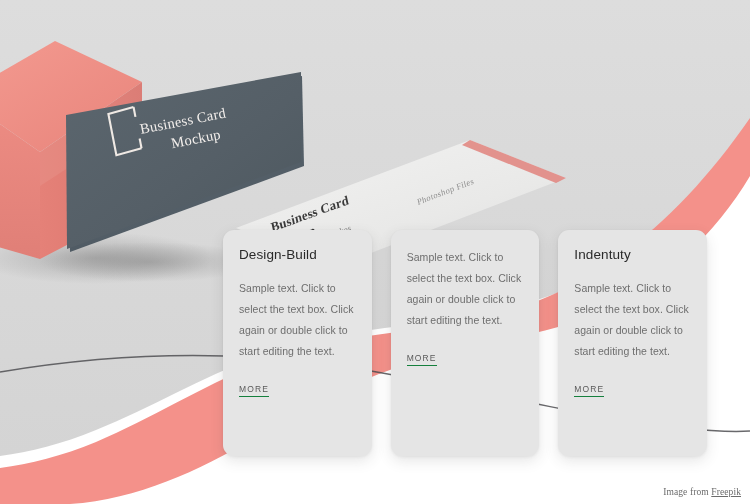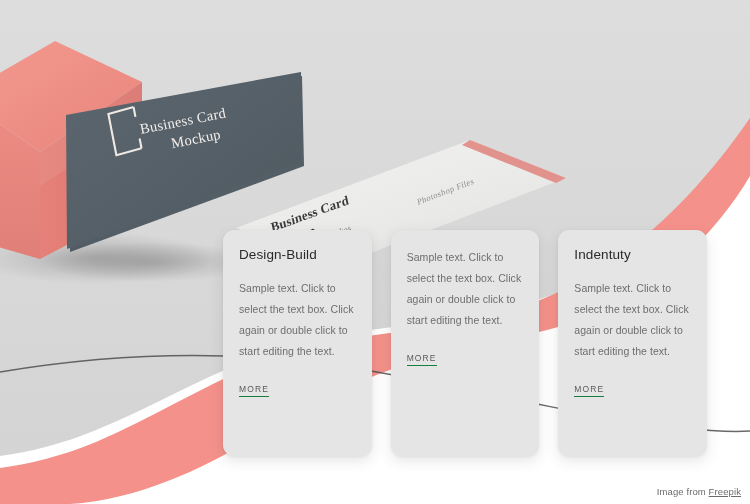--- a/index.html
+++ b/index.html
@@ -75,20 +75,21 @@
   }
 
   
   #image-credit {
     position: absolute;
     right: 9px;
     bottom: 7px;
     font-size: 9.5px;
     color: #6b6b6b;
     letter-spacing: 0.1px;
+    font-family: Liberation Serif, serif;
   }
   #image-credit .credit-link {
     color: #6b6b6b;
     text-decoration: underline;
   }
 </style>
 </head>
 <body>
 
 <div id="stage">

